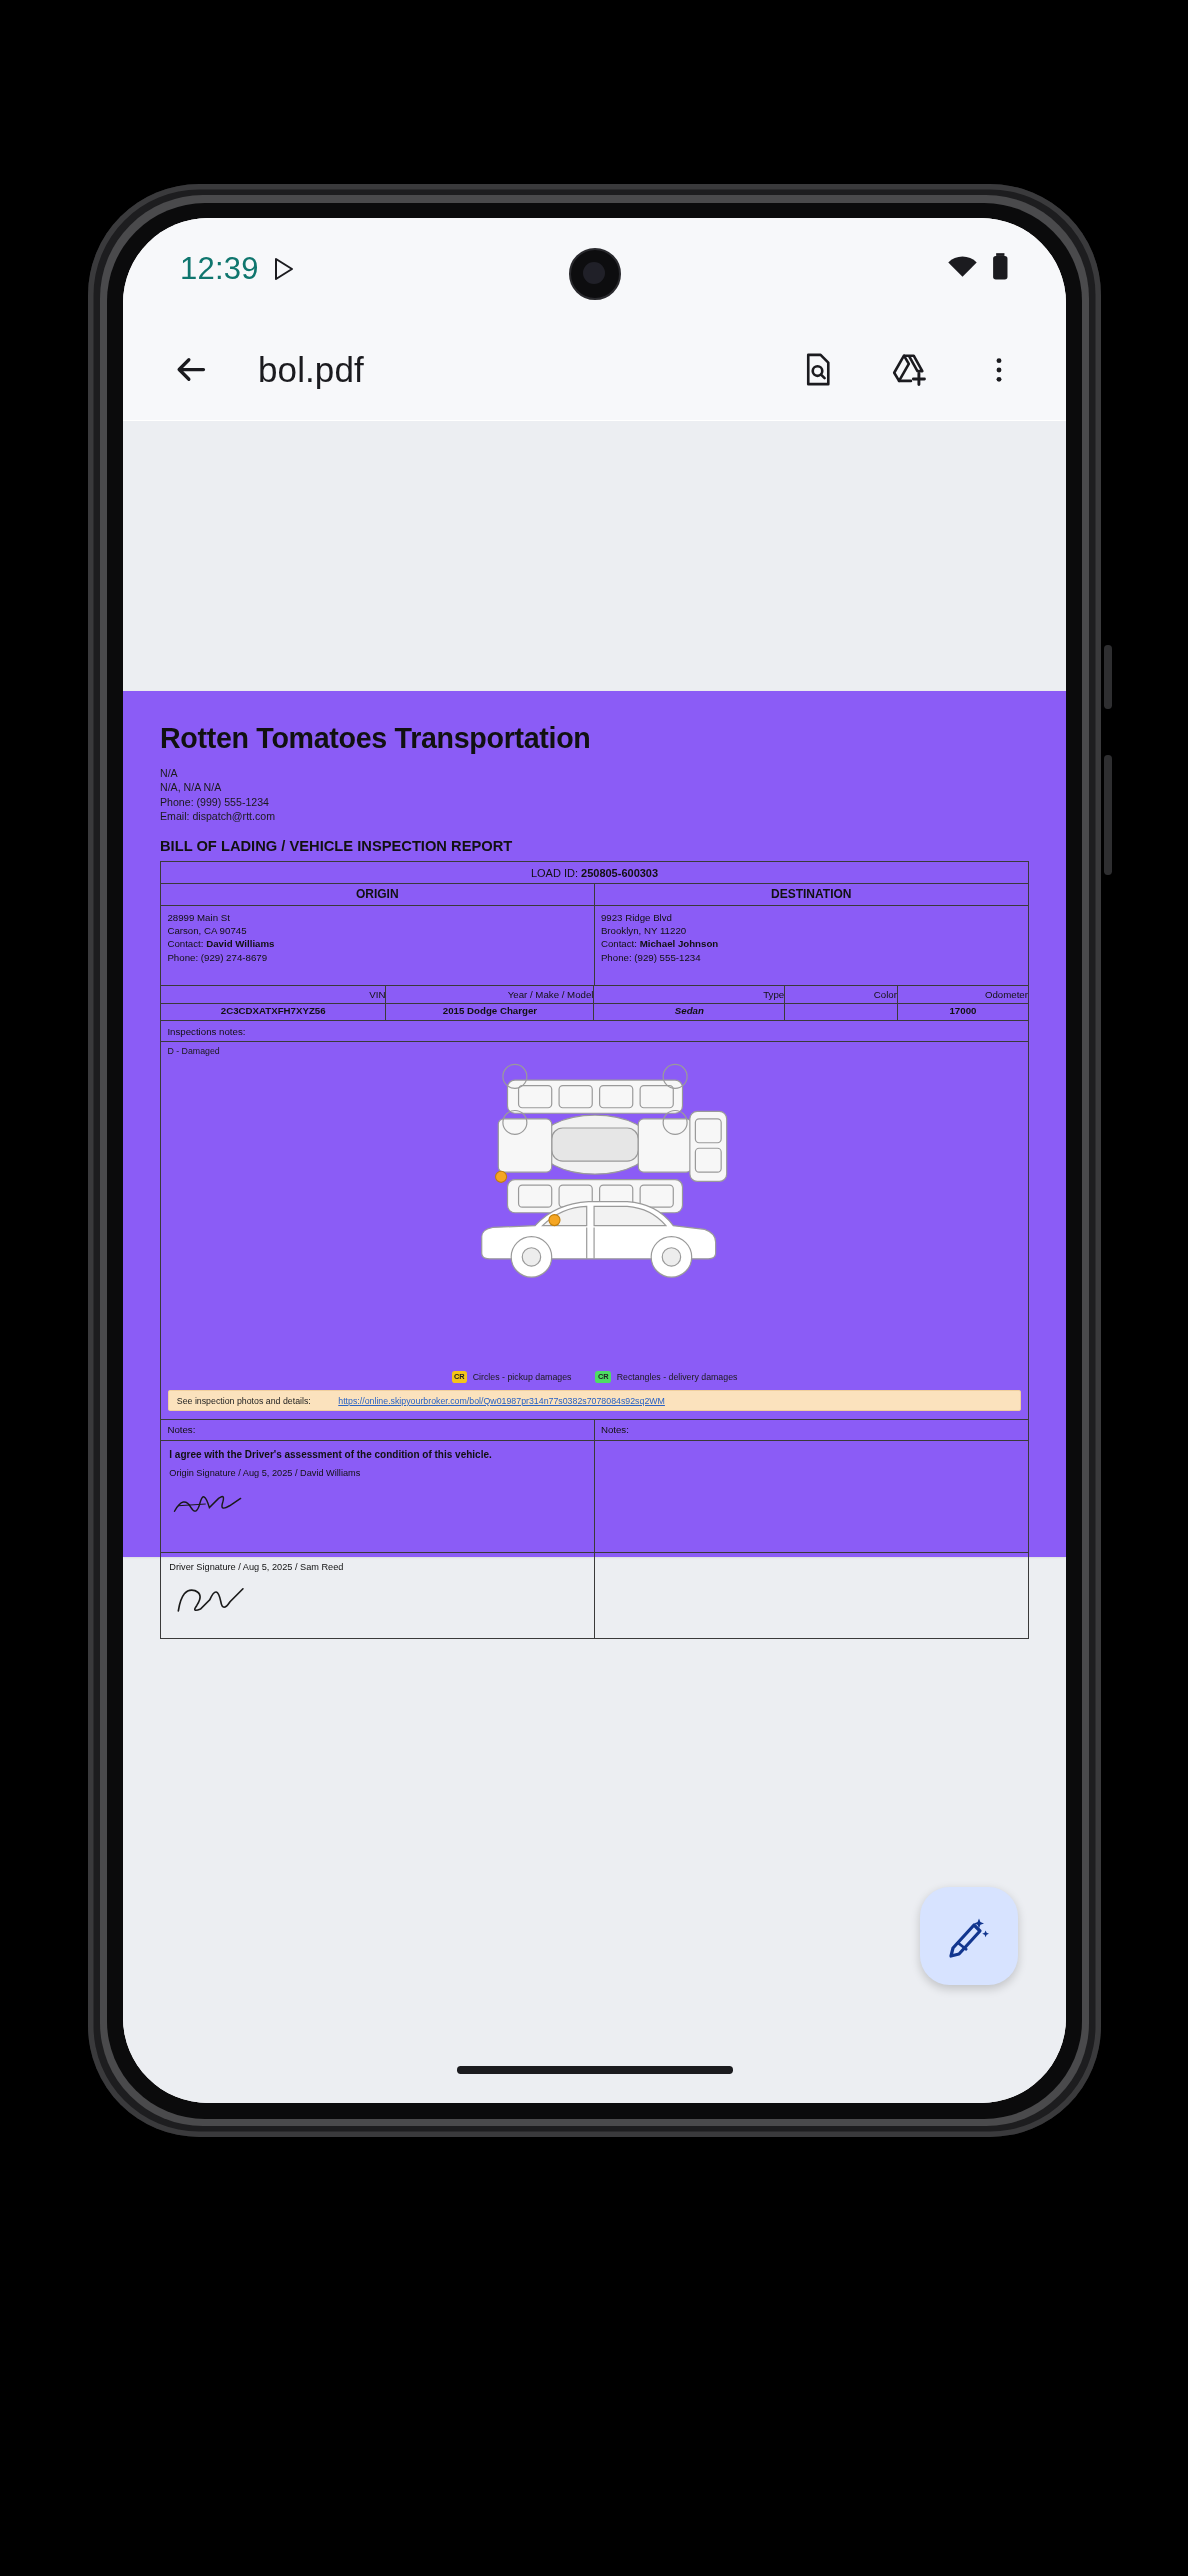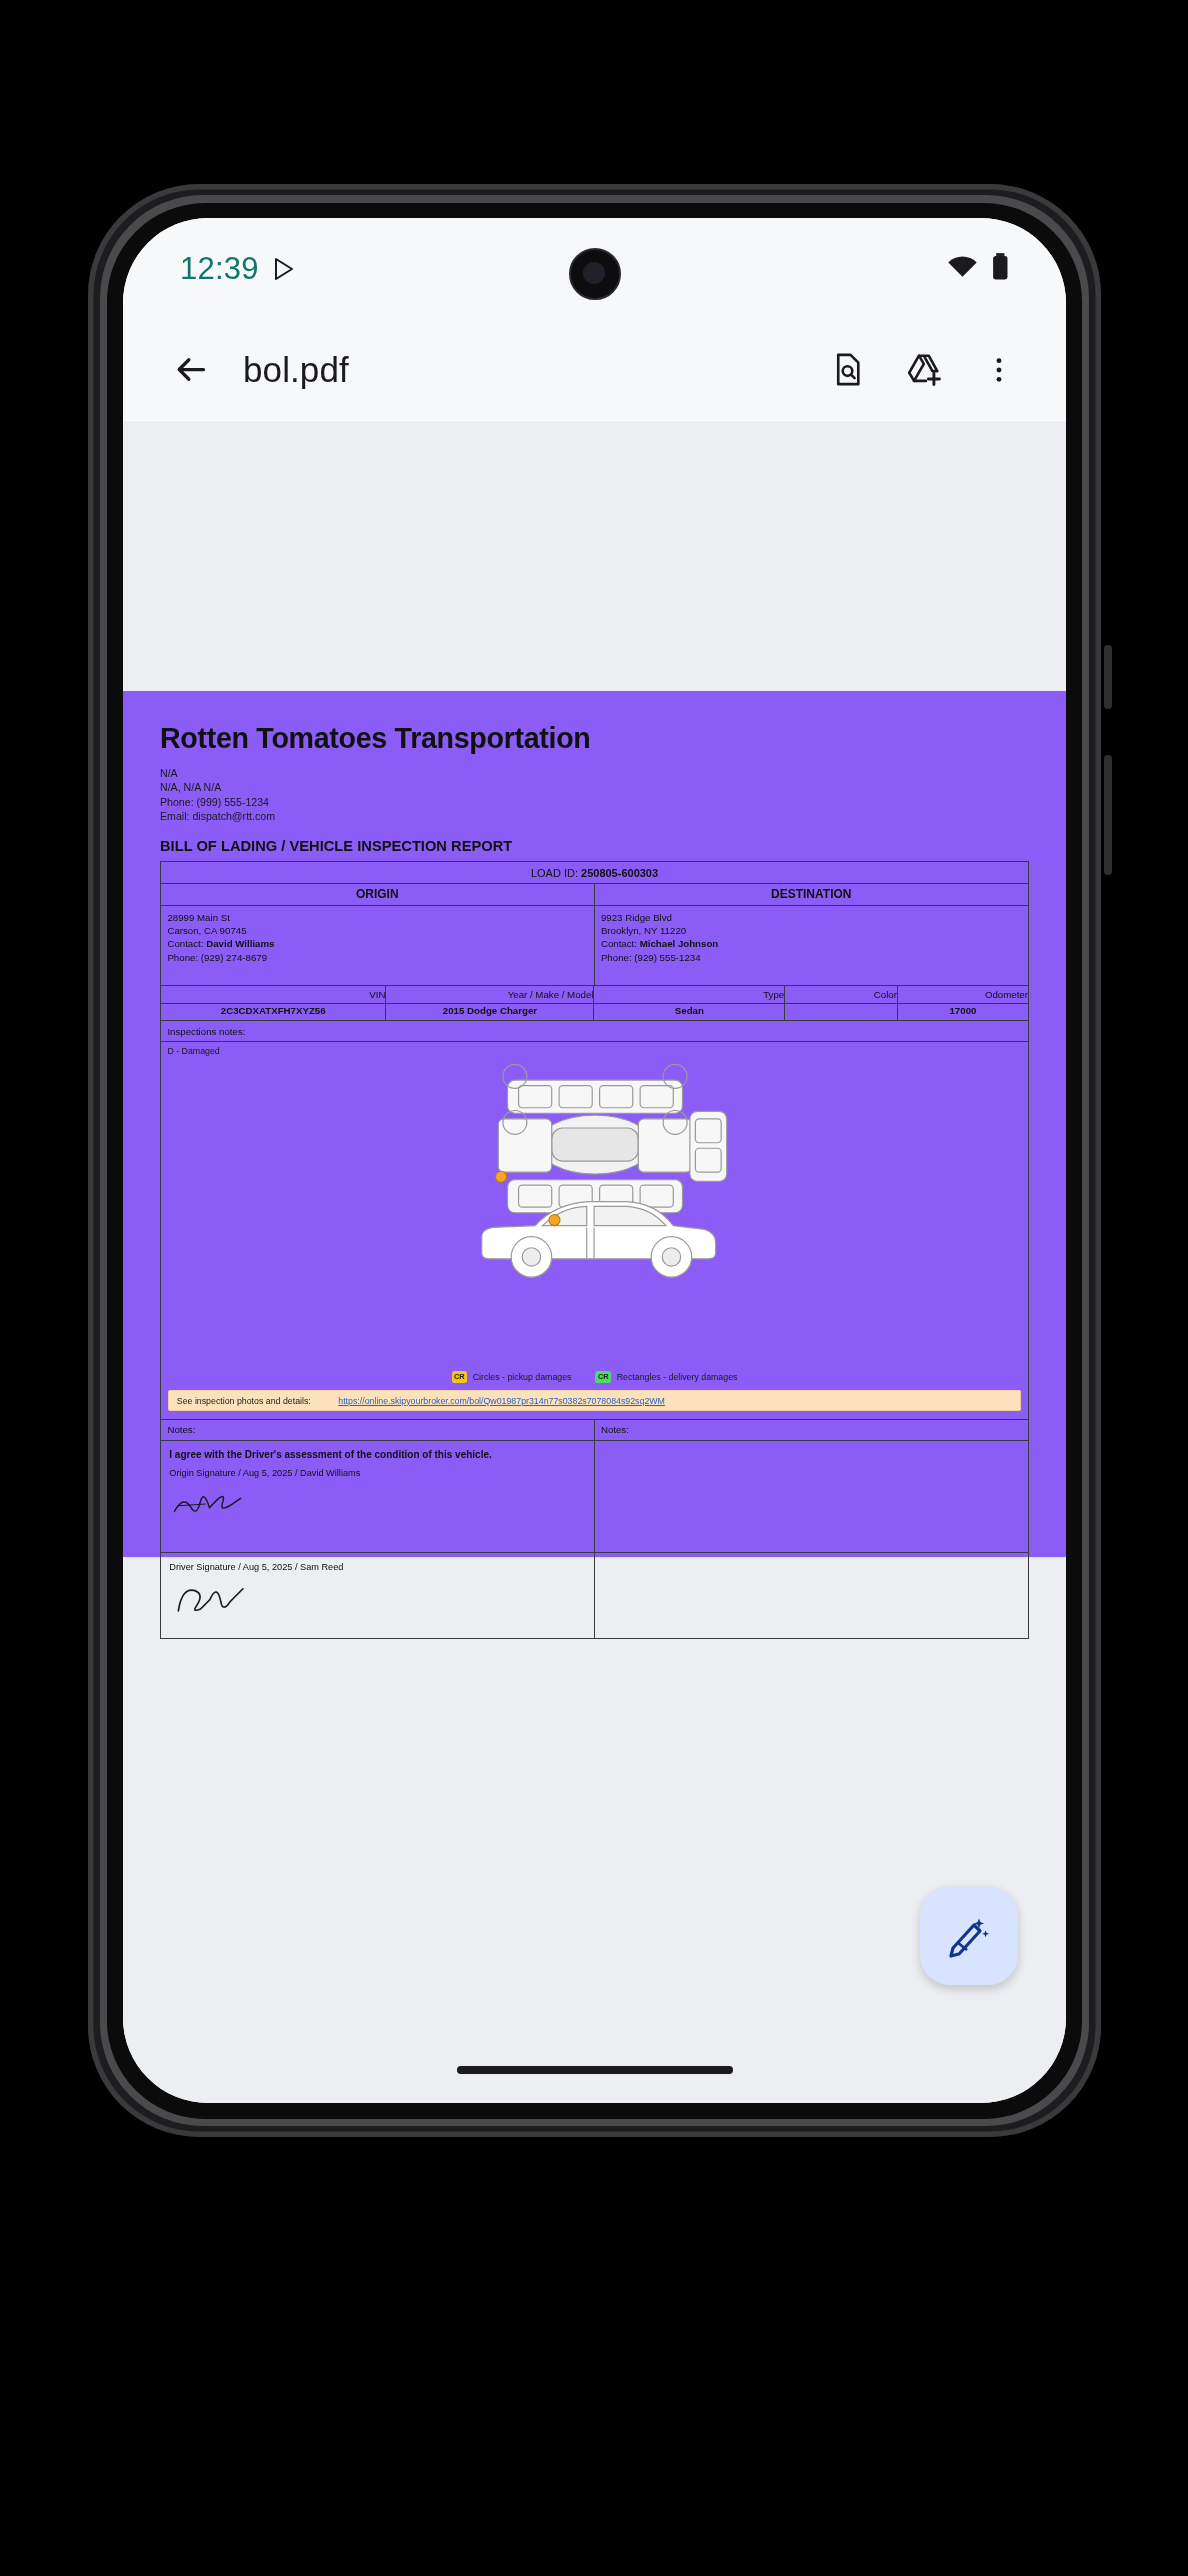--- a/index.html
+++ b/index.html
@@ -126,21 +126,21 @@
     position: absolute;
     left: 0;
     top: 101px;
     width: 100%;
     height: 101px;
     background: #f7f8fa;
     display: flex;
     align-items: center;
     padding: 0 31px;
     box-sizing: border-box;
-    gap: 4px;
+    gap: 19px;
   }
   .icon-btn {
     width: 72px;
     height: 72px;
     display: flex;
     align-items: center;
     justify-content: center;
     border-radius: 50%;
   }
   .app-title {
@@ -471,21 +471,21 @@
           <div class="cell br vin-head" style="width:26%;">VIN</div>
           <div class="cell br vin-head" style="width:24%;">Year / Make / Model</div>
           <div class="cell br vin-head" style="width:22%;">Type</div>
           <div class="cell br vin-head" style="width:13%;">Color</div>
           <div class="cell vin-head" style="width:15%;">Odometer</div>
         </div>
 
         <div class="row bb">
           <div class="cell br vin-val" style="width:26%;">2C3CDXATXFH7XYZ56</div>
           <div class="cell br vin-val" style="width:24%;">2015 Dodge Charger</div>
-          <div class="cell br vin-val" style="width:22%;">Sedan</div>
+          <div class="cell br vin-val" style="width:22%;font-style:italic;">Sedan</div>
           <div class="cell br vin-val" style="width:13%;"></div>
           <div class="cell vin-val" style="width:15%;">17000</div>
         </div>
 
         <div class="row bb">
           <div class="cell insp-notes" style="width:100%;">Inspections notes:</div>
         </div>
 
         <div class="row bb">
           <div style="width:100%;">

